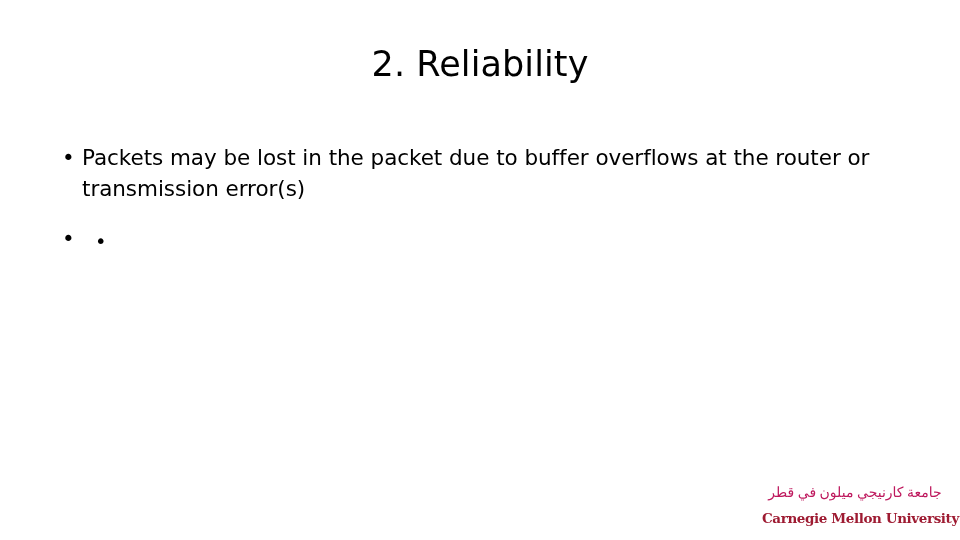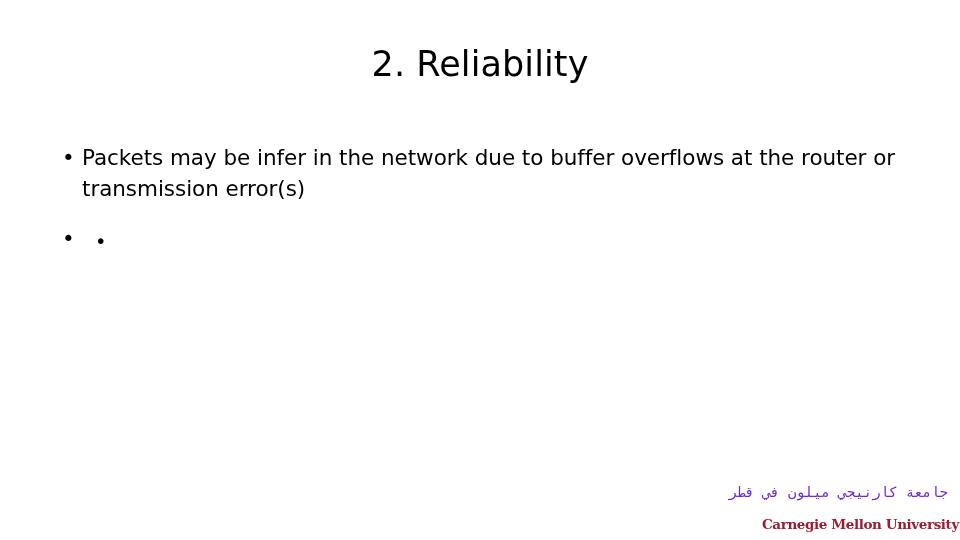--- a/index.html
+++ b/index.html
@@ -86,51 +86,51 @@
   
   .logo {
     position: absolute;
     left: 762px;
     top: 484px;
     width: 186px;
     text-align: center;
     user-select: none;
   }
   .logo-arabic {
-    font-family: Liberation Mono, monospace;
+    font-family: Liberation Serif, serif;
     font-size: 14px;
-    color: #6d28d9;
+    color: #be185d;
     direction: rtl;
     letter-spacing: 1.2px;
     line-height: 1.35;
     white-space: nowrap;
   }
   .logo-latin {
-    margin-top: 14px;
+    margin-top: 8px;
     font-family: "DejaVu Serif", serif;
     font-size: 13.5px;
     font-weight: 700;
     color: #9e1b32;
     line-height: 1.15;
     white-space: nowrap;
     letter-spacing: -0.4px;
   }
 </style>
 </head>
 <body>
 
 <div class="slide">
 
   <div class="slide-title">2. Reliability</div>
 
   <div class="body-block">
 
     <div class="bullet-l1">
       <span class="marker">•</span>
-      <span>Packets may be infer in the network due to buffer overflows at the router or transmission error(s)</span>
+      <span>Packets may be lost in the packet due to buffer overflows at the router or transmission error(s)</span>
     </div>
 
     <div class="gap-a"></div>
 
     <div class="bullet-l1">
       <span class="marker">•</span>
     </div>
 
     <div class="gap-b"></div>
 

